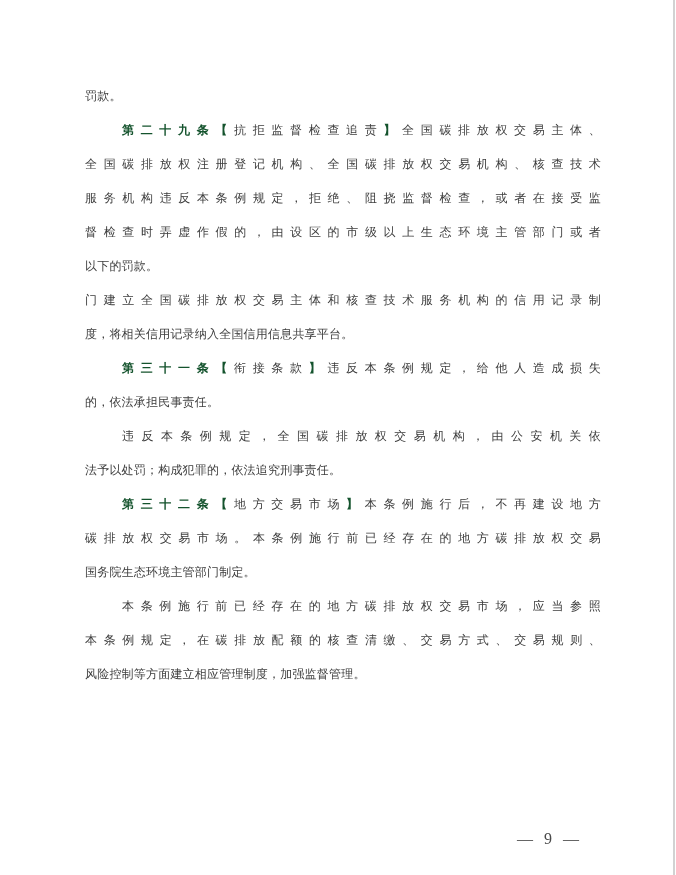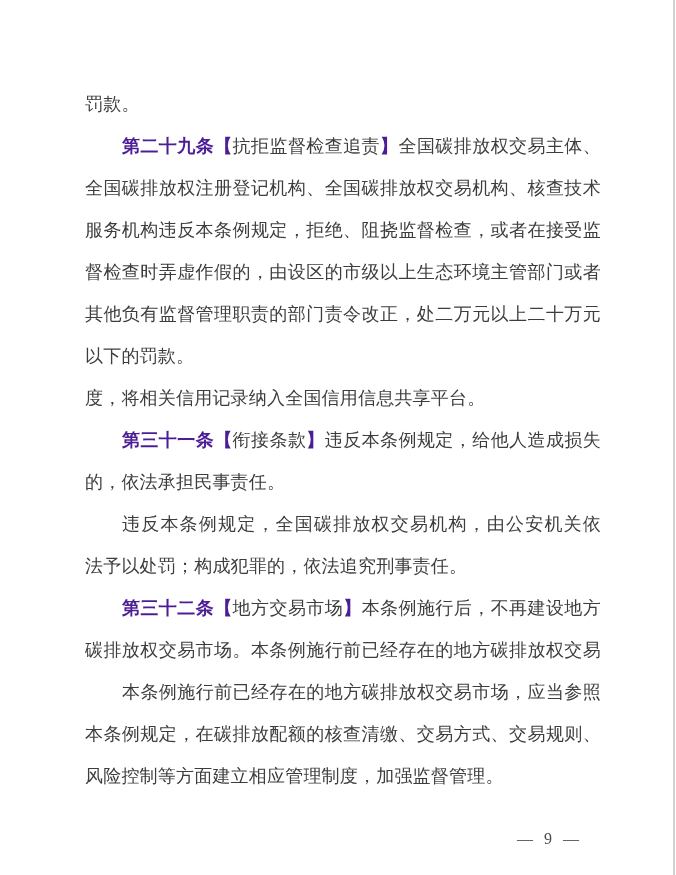--- a/index.html
+++ b/index.html
@@ -26,40 +26,39 @@
   }
   .content {
     position: absolute;
     left: 85px;
     top: 79px;
     width: 516px;
   }
   .line {
     height: 34px;
     line-height: 34px;
-    font-size: 18px;
+    font-size: 12px;
     color: #3d3d3d;
     letter-spacing: 0.2px;
     text-align: left;
     overflow: visible;
-    margin-top: 8px;
   }
   .line.fill {
     text-align: justify;
     text-align-last: justify;
     text-justify: inter-character;
   }
   .line.indent {
     text-indent: 37px;
   }
   .seg { white-space: pre; }
   .seg.bold {
     font-family: "Liberation Sans", "DejaVu Sans", sans-serif;
     font-weight: 700;
-    color: #4c1d95;
+    color: #14532d;
   }
   .page-number {
     position: absolute;
     top: 829px;
     right: 96px;
     font-size: 16px;
     line-height: 20px;
     color: #4a4a4a;
     letter-spacing: 1px;
     word-spacing: 5px;
@@ -69,28 +68,29 @@
 <body>
 
 <div class="page">
   <div class="content">
 
   <div class="line"><span class="seg">罚款。</span></div>
       <div class="line indent fill"><span class="seg bold">第二十九条</span><span class="seg bold">【</span><span class="seg">抗拒监督检查追责</span><span class="seg bold">】</span><span class="seg">全国碳排放权交易主体、</span></div>
       <div class="line fill"><span class="seg">全国碳排放权注册登记机构、全国碳排放权交易机构、核查技术</span></div>
       <div class="line fill"><span class="seg">服务机构违反本条例规定，拒绝、阻挠监督检查，或者在接受监</span></div>
       <div class="line fill"><span class="seg">督检查时弄虚作假的，由设区的市级以上生态环境主管部门或者</span></div>
-      <div class="line fill"><span class="seg">其他负有监督管理职责的部门责令改正，处二万元以上二十万元</span></div>
       <div class="line"><span class="seg">以下的罚款。</span></div>
+      <div class="line fill"><span class="seg">门建立全国碳排放权交易主体和核查技术服务机构的信用记录制</span></div>
       <div class="line"><span class="seg">度，将相关信用记录纳入全国信用信息共享平台。</span></div>
       <div class="line indent fill"><span class="seg bold">第三十一条</span><span class="seg bold">【</span><span class="seg">衔接条款</span><span class="seg bold">】</span><span class="seg">违反本条例规定，给他人造成损失</span></div>
       <div class="line"><span class="seg">的，依法承担民事责任。</span></div>
       <div class="line indent fill"><span class="seg">违反本条例规定，全国碳排放权交易机构，由公安机关依</span></div>
       <div class="line"><span class="seg">法予以处罚；构成犯罪的，依法追究刑事责任。</span></div>
       <div class="line indent fill"><span class="seg bold">第三十二条</span><span class="seg bold">【</span><span class="seg">地方交易市场</span><span class="seg bold">】</span><span class="seg">本条例施行后，不再建设地方</span></div>
       <div class="line fill"><span class="seg">碳排放权交易市场。本条例施行前已经存在的地方碳排放权交易</span></div>
+      <div class="line"><span class="seg">国务院生态环境主管部门制定。</span></div>
       <div class="line indent fill"><span class="seg">本条例施行前已经存在的地方碳排放权交易市场，应当参照</span></div>
       <div class="line fill"><span class="seg">本条例规定，在碳排放配额的核查清缴、交易方式、交易规则、</span></div>
       <div class="line"><span class="seg">风险控制等方面建立相应管理制度，加强监督管理。</span></div>
     </div>
   <div class="page-number">— 9 —</div>
   <div class="edge-line"></div>
 </div>
 
 </body></html>

